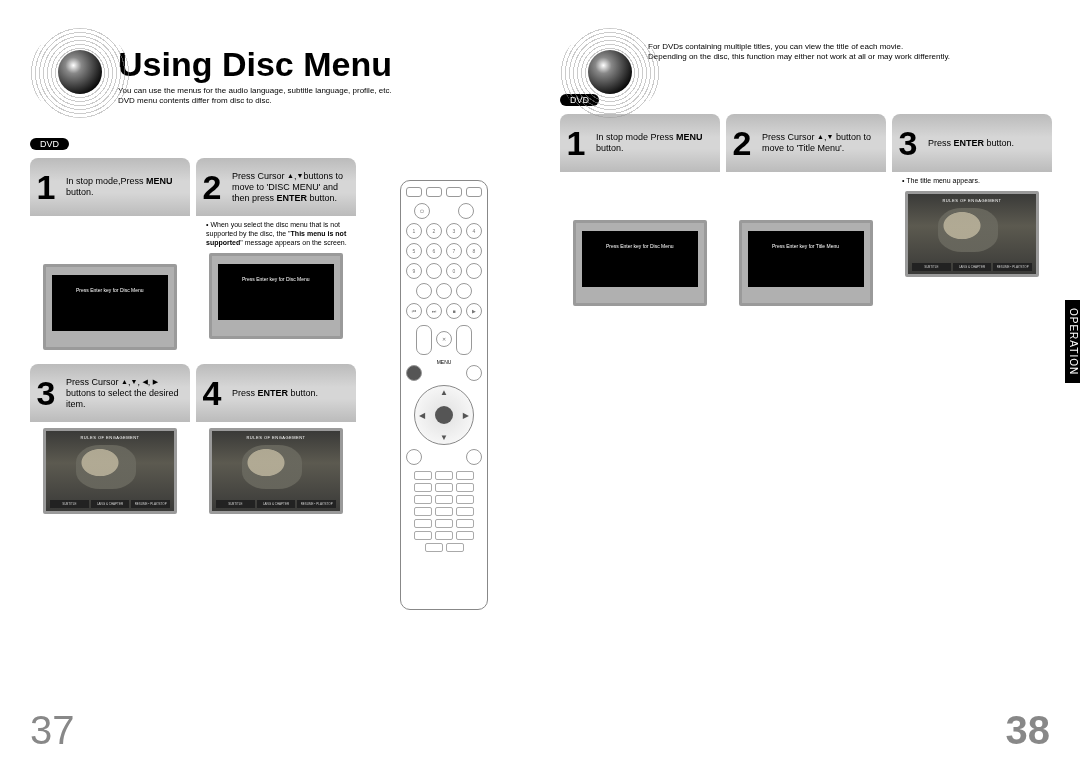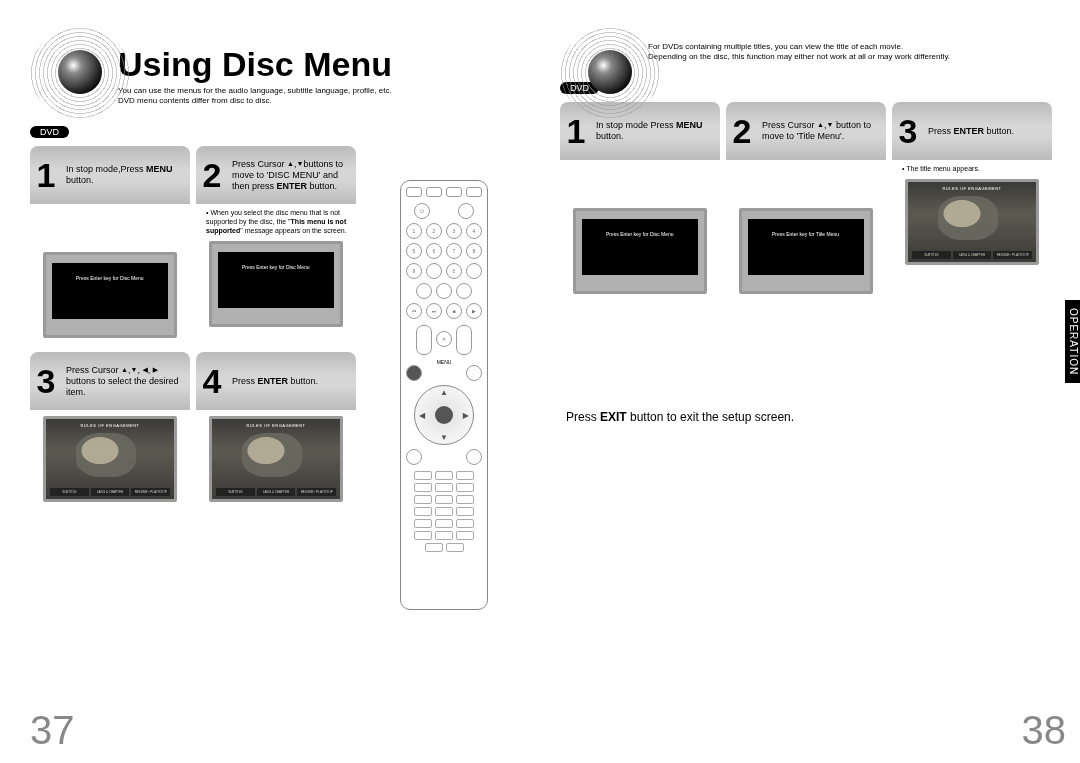--- a/index.html
+++ b/index.html
@@ -66,21 +66,21 @@
     color: #000;
   }
 
   .dvdtag {
     display: inline-block;
     background: #000;
     color: #fff;
     font-size: 9px;
     padding: 1px 10px;
     border-radius: 8px;
-    margin-top: 20px;
+    margin-top: 32px;
     margin-bottom: 8px;
   }
 
   .step-row { display: flex; gap: 6px; }
   .step {
     width: 160px;
   }
   .step-head {
     background: linear-gradient(#bbb, #d6d6d6 40%, #d6d6d6 60%, #bbb);
     border-radius: 8px 8px 0 0;
@@ -235,21 +235,21 @@
     writing-mode: vertical-rl;
   }
 
   .pagenum {
     position: absolute;
     bottom: 10px;
     font-size: 40px;
     color: #888;
   }
   .pagenum.left { left: 30px; }
-  .pagenum.right { right: 14px; }
+  .pagenum.right { right: 30px; font-weight: bold; }
 
   .tri { font-size: 7px; display: inline-block; transform: translateY(-1px); }
 </style>
 </head>
 <body>
 
 <div class="spread">
 
   <div class="page">
     <div class="orb"></div>
@@ -456,19 +456,18 @@
           <div class="face"></div>
           <div class="bar">
               <span>SUBTITLE</span>
               <span>LANG &amp; CHAPTER</span>
               <span>RESUME • PLAY/STOP</span>
             </div>
         </div>
       </div>
     </div>
 
-    <div class="exit-note">Press <b>EXIT</b> button to exit the setup screen.</div>
 
     <div class="side-tab">OPERATION</div>
     <div class="pagenum right">38</div>
   </div>
 
 </div>
 
 </body></html>

